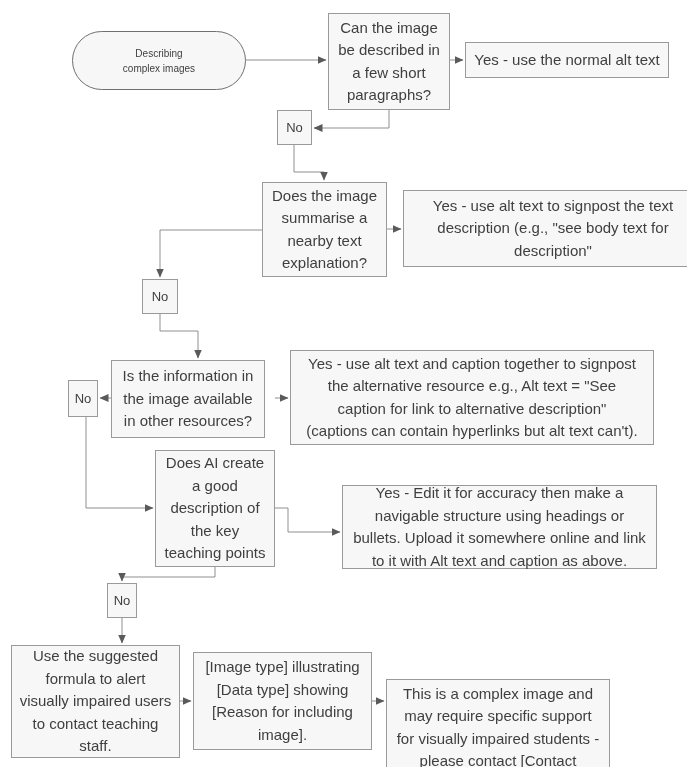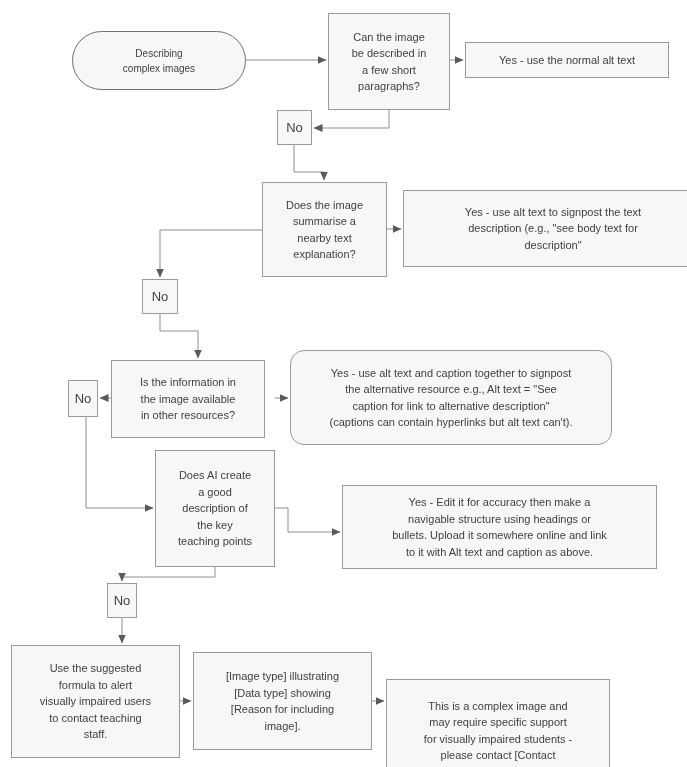--- a/index.html
+++ b/index.html
@@ -30,21 +30,21 @@
   }
   .node {
     position: absolute;
     display: flex;
     align-items: center;
     justify-content: center;
     text-align: center;
     background: var(--node-fill);
     border: 1px solid var(--node-border);
     color: var(--text);
-    font-size: 11px;
+    font-size: 15px;
     line-height: 1.5;
     white-space: pre-line;
     padding: 2px 4px;
   }
   .node.start {
     border-radius: 30px;
     border-color: var(--start-border);
     font-size: 10px;
   }
   .node.no-box {
@@ -103,21 +103,21 @@
   <div class="node outcome" style="left:403px; top:190px; width:300px; height:77px;">Yes - use alt text to signpost the text
 description (e.g., "see body text for
 description"</div>
 
   <div class="node no-box" style="left:142px; top:279px; width:36px; height:35px;">No</div>
 
   <div class="node decision" style="left:111px; top:360px; width:154px; height:78px;">Is the information in
 the image available
 in other resources?</div>
 
-  <div class="node outcome" style="left:290px; top:350px; width:322px; height:95px;border-radius:14px;">Yes - use alt text and caption together to signpost
+  <div class="node outcome" style="left:290px; top:350px; width:364px; height:95px;">Yes - use alt text and caption together to signpost
 the alternative resource e.g., Alt text = "See
 caption for link to alternative description"
 (captions can contain hyperlinks but alt text can't).</div>
 
   <div class="node no-box" style="left:68px; top:380px; width:30px; height:37px;">No</div>
 
   <div class="node decision" style="left:155px; top:450px; width:120px; height:117px;">Does AI create
 a good
 description of
 the key

